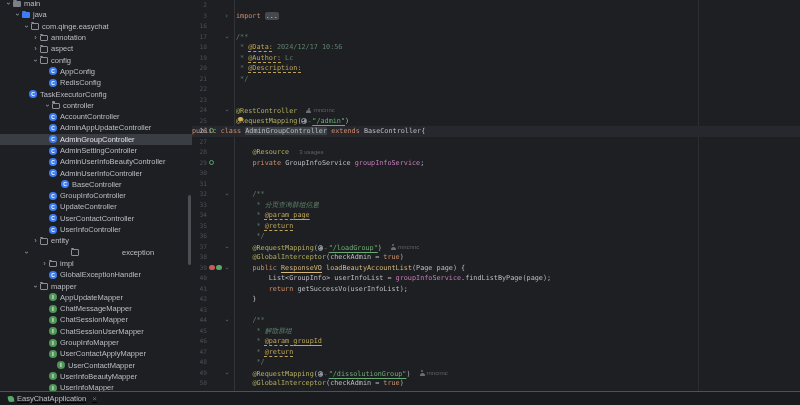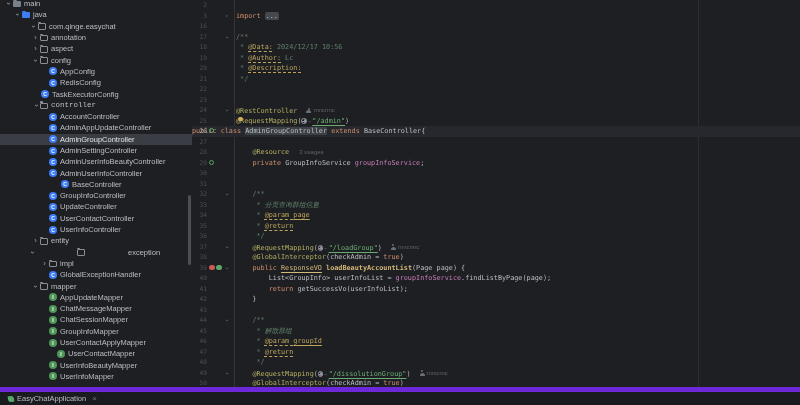--- a/index.html
+++ b/index.html
@@ -47,40 +47,40 @@
   .code{white-space:pre;color:#BCBEC4;}
   .s-kw{color:#CF8E6D;}
   .s-ann{color:#B3AE60;}
   .s-pln{color:#BCBEC4;}
   .s-cmt{color:#5F826B;}
   .s-cmti{color:#5F826B;font-style:italic;}
   .s-docu{color:#BDA45A;text-decoration:underline dashed;text-underline-offset:1.5px;text-decoration-thickness:0.8px;}
   .s-docv{color:#BDA45A;text-decoration:underline;text-underline-offset:1.5px;text-decoration-thickness:0.8px;text-align:center;}
   .s-str{color:#6AAB73;text-decoration:underline;text-underline-offset:1.5px;text-decoration-thickness:0.8px;}
   .s-fld{color:#C77DBB;}
-  .s-meth{color:#D5B778;font-weight:bold;}
+  .s-meth{color:#D5B778;}
   .s-methu{color:#D5B778;text-decoration:underline;text-underline-offset:1.5px;text-decoration-thickness:0.8px;}
   .s-cls{background:#3C4145;border-radius:1px;color:#BCBEC4;}
   .s-badge{background:#45484D;border-radius:2px;color:#C8CAD0;padding:0 1px;}
   .author{display:inline-flex;align-items:center;gap:2px;margin-left:9px;color:#5F6369;
           font-family:"Liberation Sans",sans-serif;font-size:6px;}
   .person{position:relative;display:inline-block;width:5px;height:5.5px;}
   .person::before{content:"";position:absolute;left:1.4px;top:0;width:2.2px;height:2.2px;border-radius:50%;background:#6A6E75;}
   .person::after{content:"";position:absolute;left:0;bottom:0;width:5px;height:2.6px;border-radius:2.5px 2.5px 0 0;background:#6A6E75;}
   .usages{margin-left:10px;color:#5F6369;font-family:"Liberation Sans",sans-serif;font-size:6px;}
   .globe{display:inline-block;width:5.5px;height:5.5px;border:0.9px solid #9399A1;border-radius:50%;
          position:relative;vertical-align:-1px;margin:0 1px 0 0;box-sizing:border-box;}
   .globe::before{content:"";position:absolute;left:0;top:1.6px;width:3.7px;height:0.8px;background:#9399A1;}
   .globe::after{content:"";position:absolute;left:1.1px;top:0;width:1.5px;height:3.7px;border:0.7px solid #9399A1;
          border-radius:50%;box-sizing:border-box;}
   .gchev{display:inline-block;color:#6E7277;font-size:5.5px;transform:rotate(90deg);margin-right:1px;}
   .bulb{position:absolute;left:46px;top:1px;width:4.6px;height:4.6px;border-radius:50%;background:#D6AE58;z-index:2;}
   
   .bottombar{position:absolute;left:0;bottom:0;width:800px;height:13px;background:#1A1B1E;
-             border-top:5px solid #6d28d9;display:flex;align-items:center;z-index:5;}
+             border-top:1px solid #6d28d9;display:flex;align-items:center;z-index:5;text-decoration:underline;}
   .runtab{display:flex;align-items:center;gap:3px;padding:0 8px;height:100%;}
   .leaf{width:6px;height:6px;background:#59A869;border-radius:0 3px 0 3px;transform:rotate(-8deg);}
   .runtab .lbl{font-size:7.5px;color:#BCBEC4;}
   .runtab .close{font-size:8px;color:#6E7277;line-height:8px;margin-left:3px;}
 </style>
 </head>
 <body>
 
 <div class="app">
 
@@ -89,21 +89,21 @@
         <div class="trow" style="padding-left: 4px;">
           <span class="chev open">›</span>
           <span class="ticon folder"></span>
           <span>main</span>
         </div>
         <div class="trow" style="padding-left: 13px;">
           <span class="chev open">›</span>
           <span class="ticon folder-src"></span>
           <span>java</span>
         </div>
-        <div class="trow" style="padding-left: 29px;">
+        <div class="trow" style="padding-left: 22px;">
           <span class="chev open">›</span>
           <span class="ticon package"></span>
           <span>com.qinge.easychat</span>
         </div>
         <div class="trow" style="padding-left: 31px;">
           <span class="chev closed">›</span>
           <span class="ticon package"></span>
           <span>annotation</span>
         </div>
         <div class="trow" style="padding-left: 31px;">
@@ -119,26 +119,26 @@
         <div class="trow" style="padding-left: 40px;">
           <span class="chev none"></span>
           <span class="ticon class">C</span>
           <span>AppConfig</span>
         </div>
         <div class="trow" style="padding-left: 40px;">
           <span class="chev none"></span>
           <span class="ticon class">C</span>
           <span>RedisConfig</span>
         </div>
-        <div class="trow" style="padding-left: 32px;">
+        <div class="trow" style="padding-left: 20px;">
           <span class="chev none"></span>
           <span class="ticon class">C</span>
           <span>TaskExecutorConfig</span>
         </div>
-        <div class="trow" style="padding-left: 31px; font-family: Liberation Mono, monospace;">
+        <div class="trow" style="padding-left: 43px;">
           <span class="chev open">›</span>
           <span class="ticon package"></span>
           <span>controller</span>
         </div>
         <div class="trow" style="padding-left: 40px;">
           <span class="chev none"></span>
           <span class="ticon class">C</span>
           <span>AccountController</span>
         </div>
         <div class="trow" style="padding-left: 40px;">
@@ -189,21 +189,21 @@
         <div class="trow" style="padding-left: 40px;">
           <span class="chev none"></span>
           <span class="ticon class">C</span>
           <span>UserInfoController</span>
         </div>
         <div class="trow" style="padding-left: 31px;">
           <span class="chev closed">›</span>
           <span class="ticon package"></span>
           <span>entity</span>
         </div>
-        <div class="trow" style="padding-left: 28px; gap: 40px;">
+        <div class="trow" style="padding-left: 22px; gap: 40px;">
           <span class="chev open">›</span>
           <span class="ticon package"></span>
           <span>exception</span>
         </div>
         <div class="trow" style="padding-left: 40px;">
           <span class="chev closed">›</span>
           <span class="ticon package"></span>
           <span>impl</span>
         </div>
         <div class="trow" style="padding-left: 40px;">
@@ -223,20 +223,25 @@
         </div>
         <div class="trow" style="padding-left: 40px;">
           <span class="chev none"></span>
           <span class="ticon interface">I</span>
           <span>ChatMessageMapper</span>
         </div>
         <div class="trow" style="padding-left: 40px;">
           <span class="chev none"></span>
           <span class="ticon interface">I</span>
           <span>ChatSessionMapper</span>
+        </div>
+        <div class="trow" style="padding-left: 40px;">
+          <span class="chev none"></span>
+          <span class="ticon interface">I</span>
+          <span>ChatSessionUserMapper</span>
         </div>
         <div class="trow" style="padding-left: 40px;">
           <span class="chev none"></span>
           <span class="ticon interface">I</span>
           <span>GroupInfoMapper</span>
         </div>
         <div class="trow" style="padding-left: 40px;">
           <span class="chev none"></span>
           <span class="ticon interface">I</span>
           <span>UserContactApplyMapper</span>

